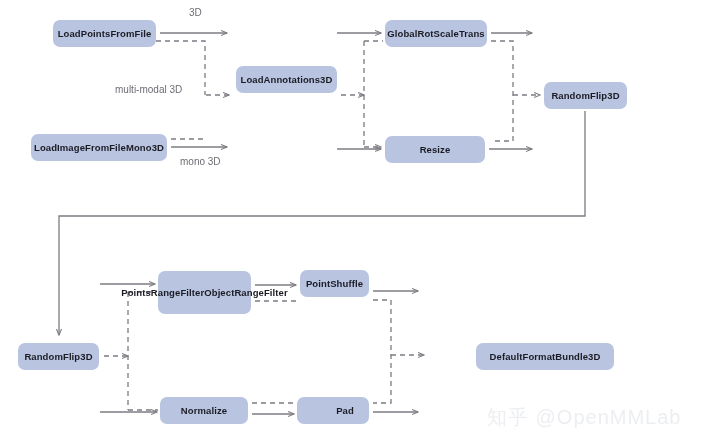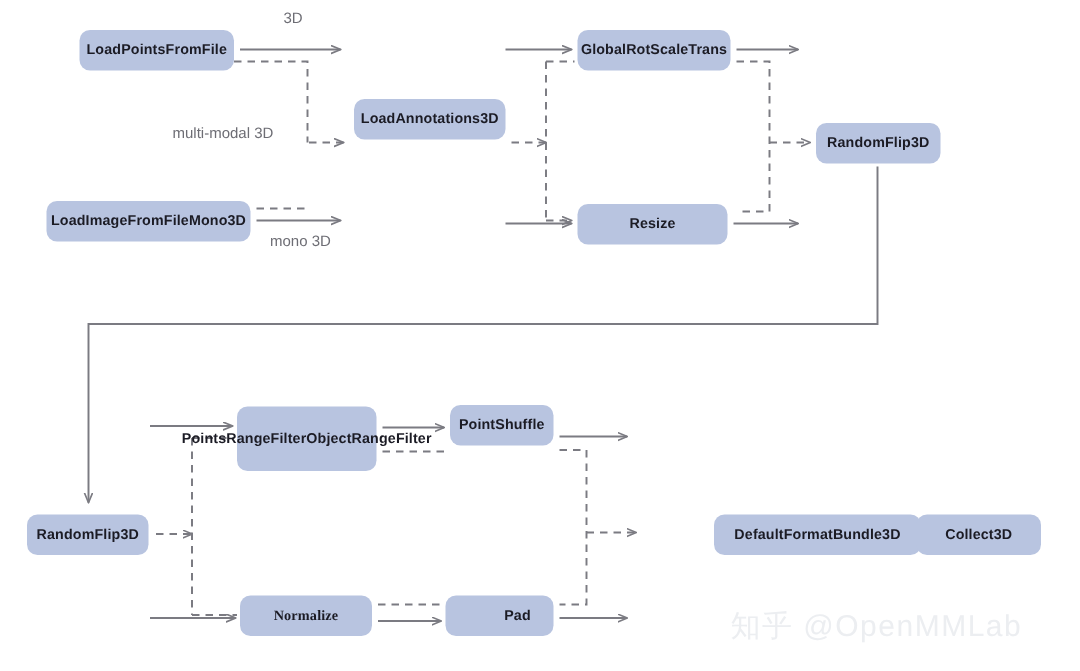--- a/index.html
+++ b/index.html
@@ -141,35 +141,32 @@
 
   <div class="node" style="left:158px;top:271px;width:93px;height:43px;">
     <span>PointsRangeFilter</span>
     <span class="l2">ObjectRangeFilter</span>
   </div>
 
   <div class="node" style="left:300px;top:270px;width:69px;height:27px;">
     <span>PointShuffle</span>
   </div>
 
-  <div class="node" style="left:160px;top:397px;width:88px;height:27px;font-family:Liberation Serif, serif;">
+  <div class="node" style="left:160px;top:397px;width:88px;height:27px;">
     <span>Normalize</span>
   </div>
 
   <div class="node" style="left:297px;top:397px;width:72px;height:27px;padding-left:28px;">
     <span>Pad</span>
   </div>
 
   <div class="node" style="left:428px;top:343px;width:138px;height:27px;margin-left:48px;">
     <span>DefaultFormatBundle3D</span>
   </div>
 
-  <div class="node" style="left:611px;top:343px;width:83px;height:27px;">
-    <span>Collect3D</span>
-  </div>
 
   <div class="edge-label" style="left:189px;top:7px;">3D</div>
   <div class="edge-label" style="left:115px;top:84px;">multi-modal 3D</div>
   <div class="edge-label" style="left:180px;top:156px;text-align:right;">mono 3D</div>
 
   <div class="watermark" style="left:487px;top:404px;">知乎 @OpenMMLab</div>
 
 </div>
 
 </body></html>

